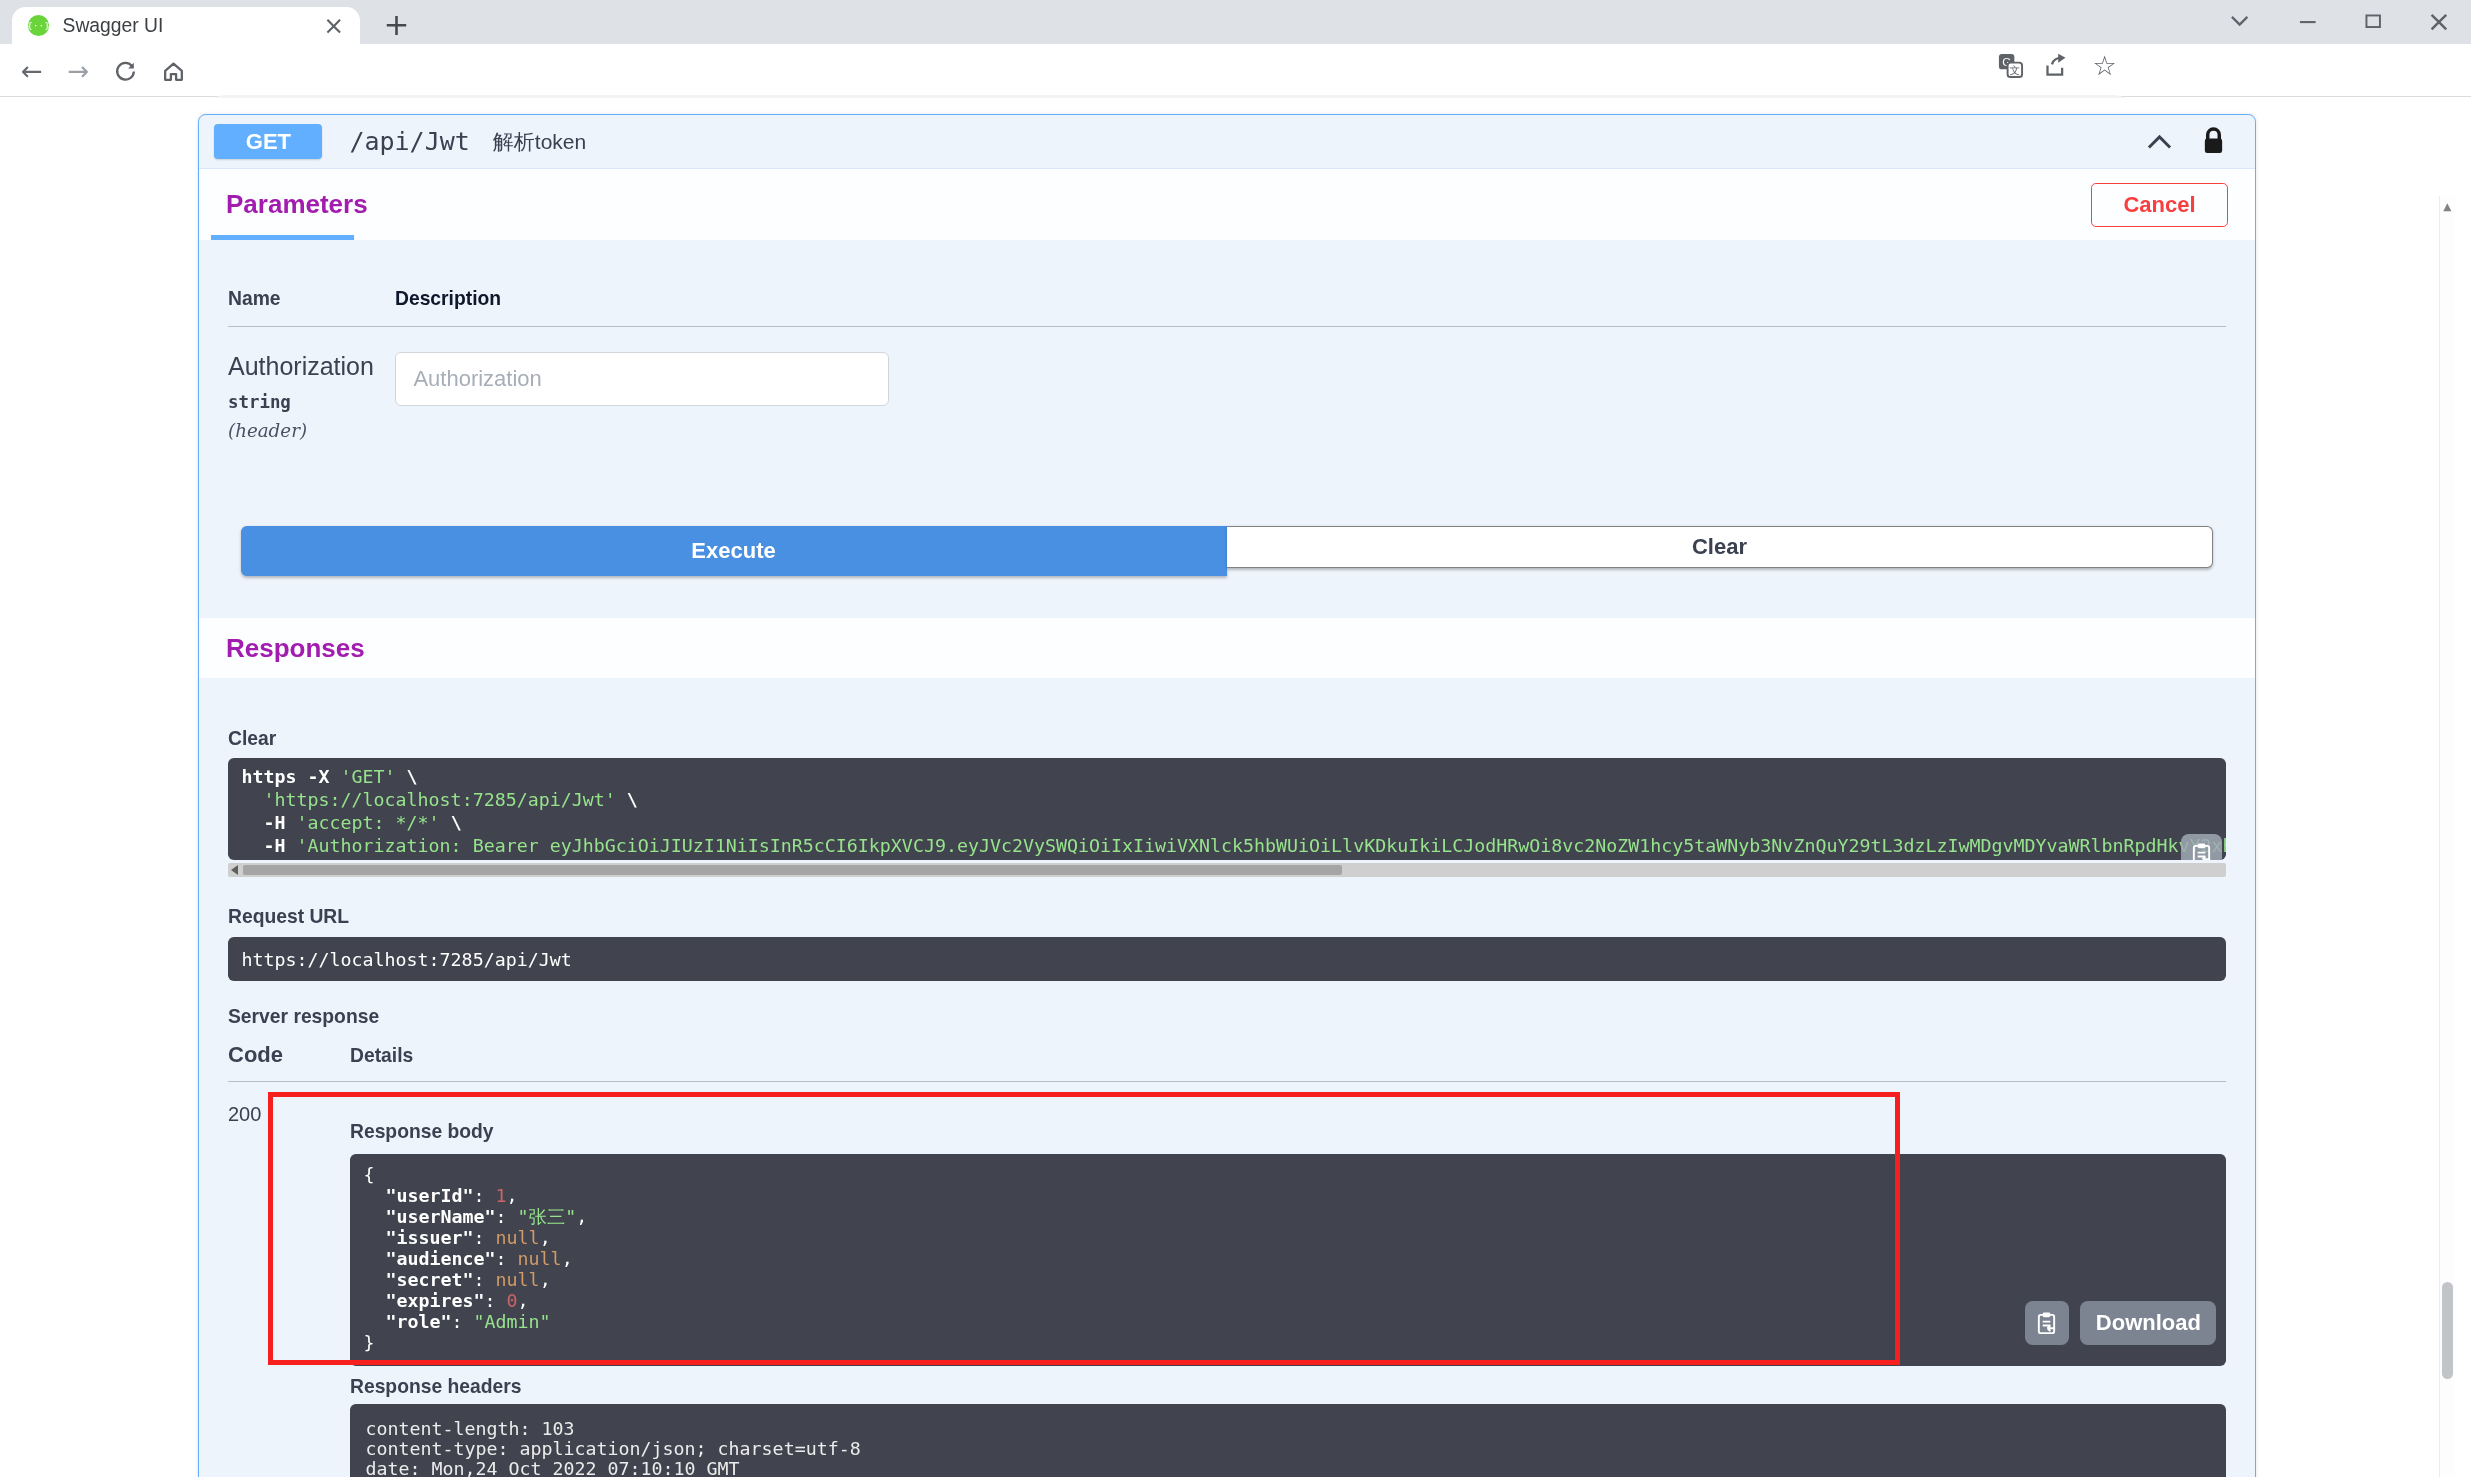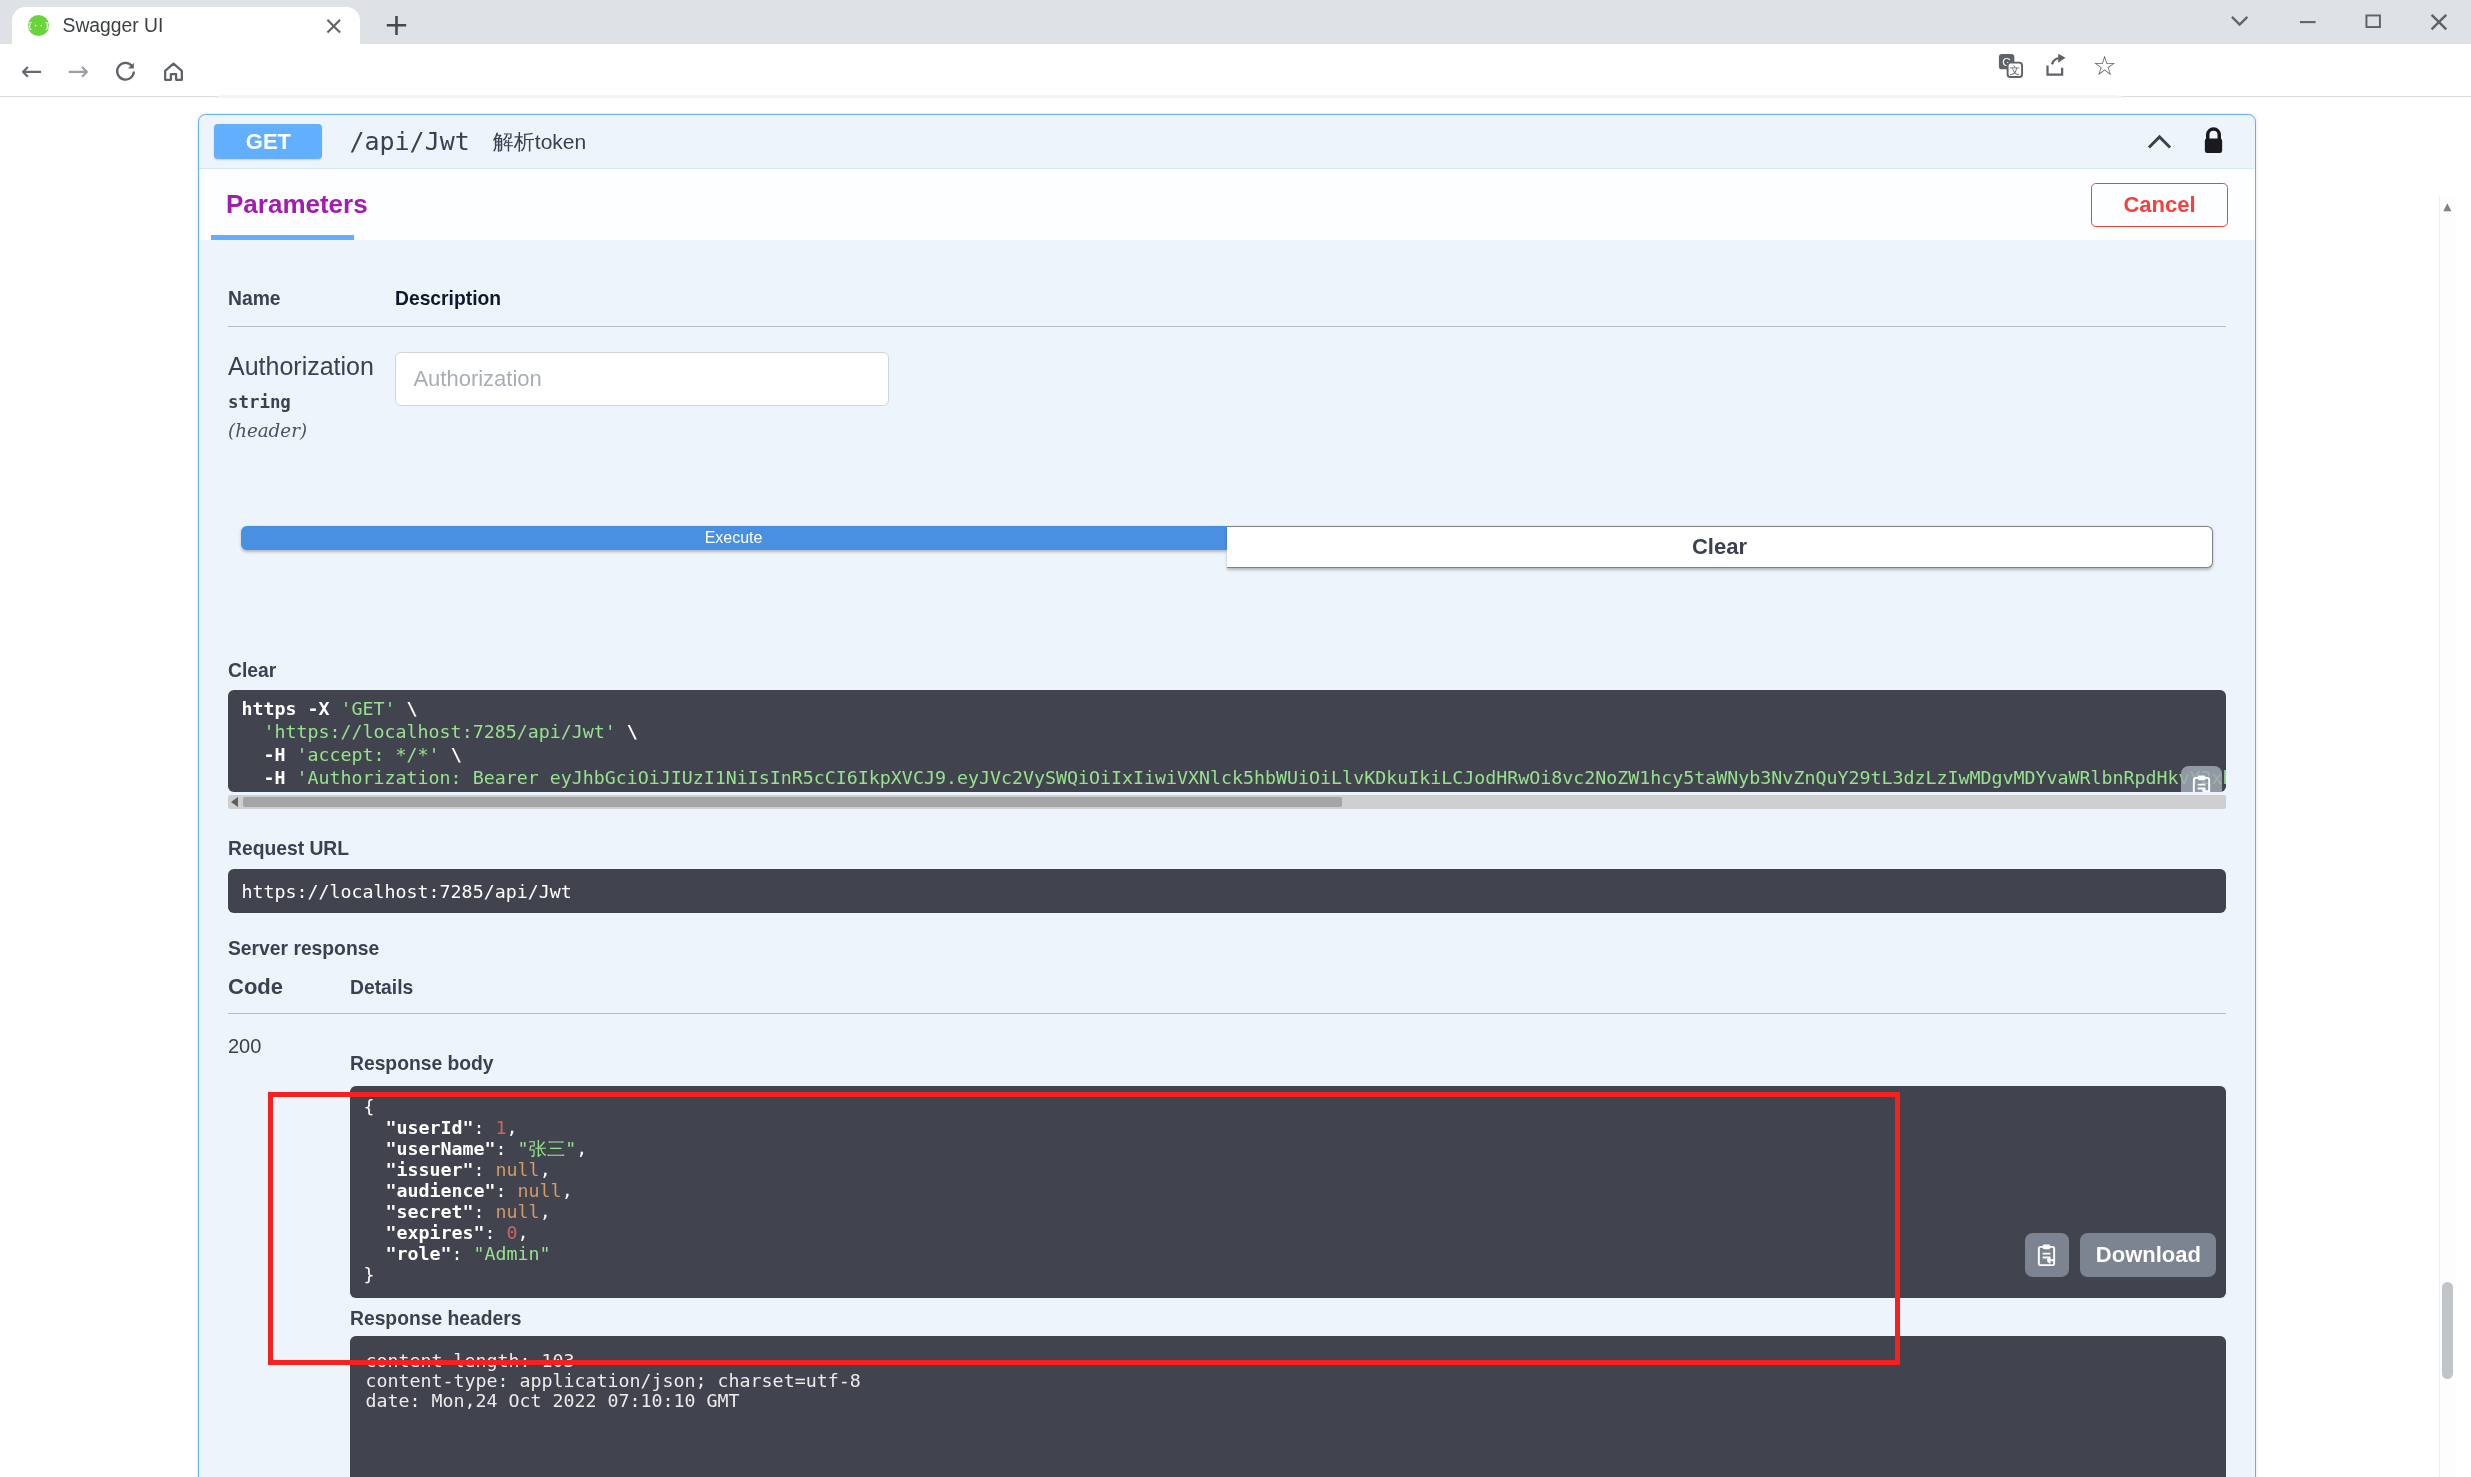--- a/index.html
+++ b/index.html
@@ -55,21 +55,21 @@
   .t-col-desc{font-size:19.3px;font-weight:bold;color:#0f172a}
   .p-row{display:flex;margin-top:25px}
   .p-name{width:167px}
   .p-name .nm{font-size:25px;color:#3b4151}
   .p-name .ty{font-family:"DejaVu Sans Mono",monospace;font-weight:bold;font-size:17.4px;color:#3b4151;margin-top:11.6px}
   .p-name .loc{font-family:"DejaVu Serif",serif;font-style:italic;font-size:18.3px;color:#4a5160;margin-top:7.7px}
   .p-input{width:494px;height:54px;border:1px solid #d0d5da;border-radius:5.8px;background:#fff;font-size:22px;color:#3b4151;padding:0 17.4px;outline:none}
   .p-input::placeholder{color:#a8aeb8}
 
   .exec-row{display:flex;margin:85px 12.6px 0 12.6px}
-  .btn-execute{flex:1;height:24px;background:#4990e2;color:#fff;font-weight:normal;font-size:16px;border:none;border-radius:5.8px 0 0 5.8px;box-shadow:0 1.9px 2.9px rgba(0,0,0,.25);display:flex;align-items:center;justify-content:center}
+  .btn-execute{flex:1;height:50px;background:#4990e2;color:#fff;font-weight:bold;font-size:22px;border:none;border-radius:5.8px 0 0 5.8px;box-shadow:0 1.9px 2.9px rgba(0,0,0,.25);display:flex;align-items:center;justify-content:center}
   .btn-clear{flex:1;height:42px;background:#fff;color:#3b4151;font-weight:bold;font-size:22px;border:1.9px solid #828282;border-left:none;border-radius:0 5.8px 5.8px 0;box-shadow:0 1.9px 2.9px rgba(0,0,0,.25);display:flex;align-items:center;justify-content:center}
 
   .responses-header{height:60px}
   .responses-body{padding:0 29px 58px 29px}
   .lbl{font-size:19.3px;font-weight:bold;color:#3b4151}
   .curl-lbl{padding-top:50px}
   .codeblock{background:#41444e;border-radius:5.8px;color:#fff;font-family:"DejaVu Sans Mono",monospace;font-size:18.3px;line-height:23px;overflow:hidden;position:relative}
   .code-line{white-space:pre;overflow:hidden}
   .curl-block{margin-top:7.7px;height:102px;padding:7.7px 0 0 13.5px}
   .curl-block .tok-plain{font-weight:bold}
@@ -249,20 +249,23 @@
           <div>
             <input class="p-input" type="text" placeholder="Authorization" style="">
           </div>
         </div>
         <div class="exec-row">
           <button class="btn-execute">Execute</button>
           <button class="btn-clear">Clear</button>
         </div>
       </div>
 
+      <div class="sec-header responses-header">
+        <span class="h4">Responses</span>
+      </div>
 
       <div class="responses-body">
         <div class="lbl curl-lbl">Clear</div>
         <div class="codeblock curl-block">
           <div class="copy-curl">
             <svg width="23" height="25" viewBox="0 0 24 26">
                 <rect x="4" y="4" width="16" height="19" rx="2" fill="none" stroke="#fff" stroke-width="2"></rect>
                 <rect x="8" y="1.5" width="8" height="5" rx="1.5" fill="#fff"></rect>
                 <path d="M8 11h8M8 15h8" stroke="#fff" stroke-width="2"></path>
                 <path d="M20 18h-7m0 0 3-3m-3 3 3 3" stroke="#fff" stroke-width="2" fill="none"></path>

